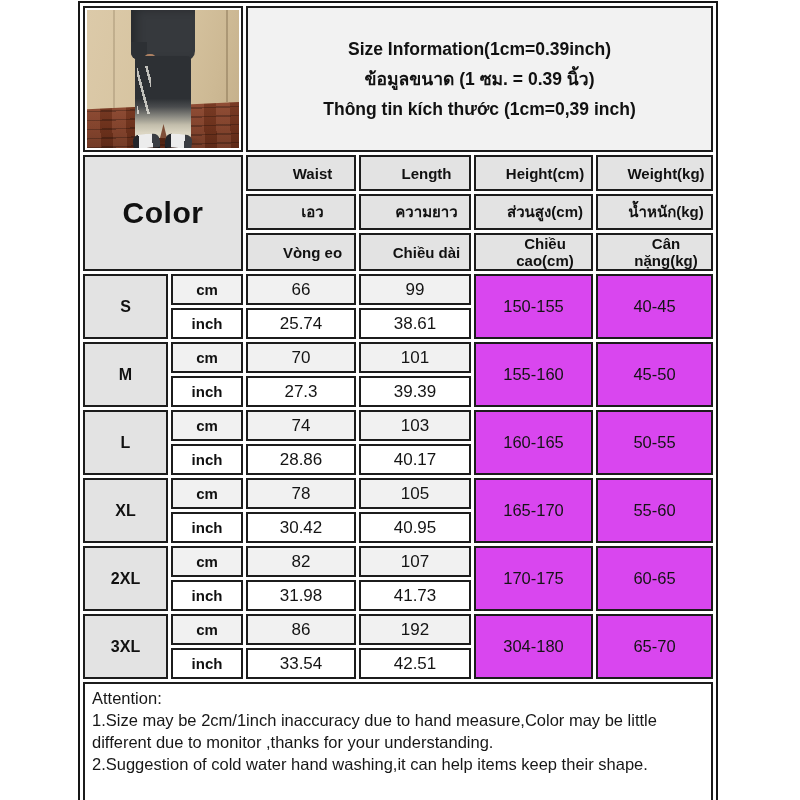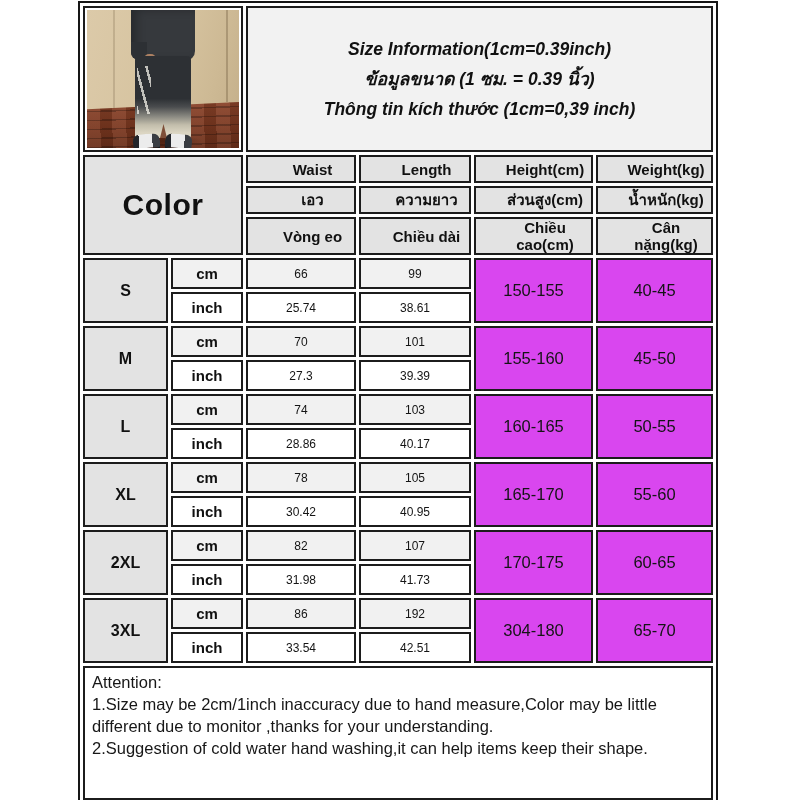--- a/index.html
+++ b/index.html
@@ -12,34 +12,34 @@
     position:absolute;left:78px;top:1px;width:639px;
     border-collapse:separate;border-spacing:3px;table-layout:fixed;
     background:#ffffff;border:2px solid #161616;
   }
   td{
     border:2px solid #1c1c1c;box-sizing:border-box;
     text-align:center;vertical-align:middle;overflow:hidden;
     padding:0;
   }
   
-  .h-top{height:146px;font-style:italic;}
-  .h-hdr{height:28px;padding-left:23px;}
+  .h-top{height:146px;}
+  .h-hdr{height:36px;padding-left:23px;}
   .h-data{height:31px;}
   .h-att{height:134px;}
 
   .photo-cell{background:#ffffff;}
   .title-cell{background:#f2f2f2;font-weight:bold;font-size:17.5px;line-height:30px;}
   .hdr{background:#e3e3e3;font-weight:bold;font-size:15px;}
   .size-corner{background:#e3e3e3;font-weight:bold;font-size:30px;letter-spacing:.5px;}
   .size-label{background:#e3e3e3;font-weight:bold;font-size:16px;}
   .unit{font-weight:bold;font-size:15px;}
   .bg-cm{background:#f1f1f1;}
   .bg-inch{background:#ffffff;}
-  .val{font-size:12px;color:#141414;margin-top:20px;}
+  .val{font-size:17px;color:#141414;margin-top:20px;}
   .range{background:#d946ef;font-size:16.5px;color:#141414;}
   .attention-cell{
     background:#ffffff;text-align:left;vertical-align:top;
     padding:3px 7px;font-size:16.5px;line-height:22px;color:#171717;margin-top:48px;
   }
 
   
   .photo{position:relative;margin:2px;height:138px;overflow:hidden;background:linear-gradient(105deg,#dccaa9 0%,#d5c29e 55%,#cdb994 78%,#c3ae89 100%);}
   .ph-seam-left{position:absolute;left:26px;top:0;width:2px;height:100px;background:rgba(120,100,70,.25);}
   .ph-seam-right{position:absolute;left:139px;top:0;width:2px;height:92px;background:rgba(110,90,60,.35);}

